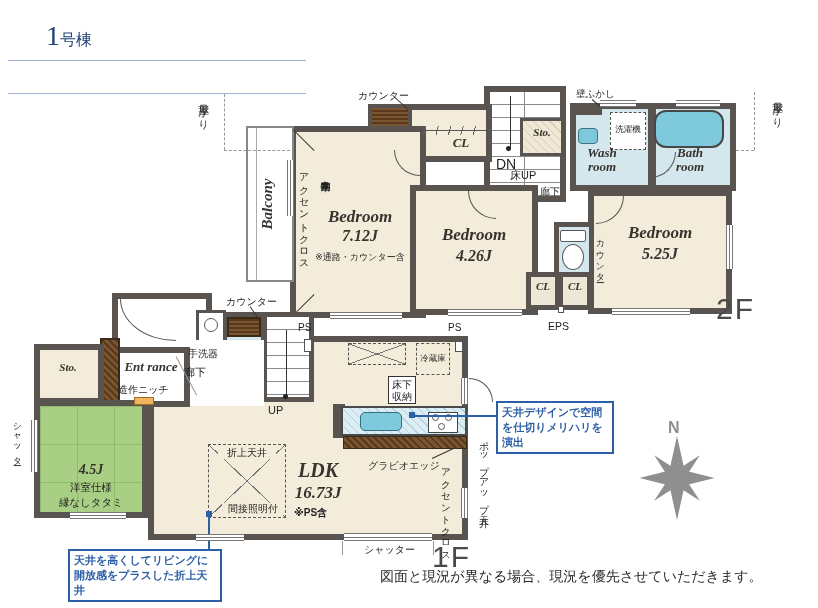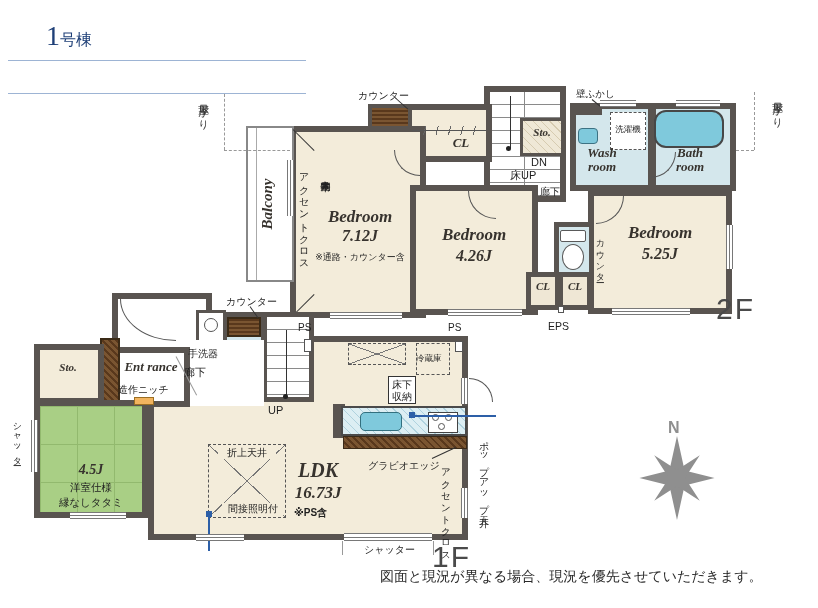--- a/index.html
+++ b/index.html
@@ -106,21 +106,21 @@
   <div class="lbl" style="left:310px;top:252px;width:100px;font-size:9px;text-align:center;">※通路・カウンター含</div>
   <div class="lbl" style="left:358px;top:90px;font-size:10px;">カウンター</div>
   <div class="lead" style="left:396px;top:98px;width:16px;transform:rotate(42deg);"></div>
 
   <div class="abs" style="left:414px;top:126px;width:70px;height:9px;background:repeating-linear-gradient(105deg,transparent 0 11px,#666 11px 12px);"></div>
   <div class="abs" style="left:412px;top:130px;width:74px;height:1px;background:#555;"></div>
   <div class="rname" style="left:446px;top:136px;width:30px;font-size:13px;">CL</div>
 
   <div class="abs" style="left:510px;top:96px;width:1px;height:52px;background:#333;"></div>
   <div class="abs" style="left:506px;top:146px;width:5px;height:5px;border-radius:50%;background:#222;"></div>
-  <div class="lbl" style="left:496px;top:156px;font-size:11px;margin-left:35px;">DN</div>
+  <div class="lbl" style="left:496px;top:156px;font-size:14px;">DN</div>
   <div class="lbl" style="left:510px;top:169px;font-size:11px;">床UP</div>
   <div class="rname" style="left:526px;top:127px;width:32px;font-size:11px;">Sto.</div>
 
   <div class="wallseg" style="left:576px;top:108px;width:26px;height:7px;"></div>
   <div class="lbl" style="left:576px;top:89px;font-size:9.5px;">壁ふかし</div>
   <div class="lead" style="left:592px;top:99px;width:12px;transform:rotate(40deg);"></div>
 
   <div class="dash" style="left:610px;top:112px;width:36px;height:38px;background:#fff;"></div>
   <div class="lbl" style="left:612px;top:125px;width:32px;font-size:8.5px;text-align:center;">洗濯機</div>
   <div class="abs" style="left:578px;top:128px;width:18px;height:14px;background:var(--fixture);border:1px solid #3d7283;border-radius:4px;"></div>
@@ -194,21 +194,21 @@
 
   <div class="lbl vt" style="left:12px;top:416px;font-size:9px;">シャッター</div>
   <div class="winv" style="left:31px;top:420px;width:7px;height:52px;"></div>
   <div class="rname" style="left:41px;top:463px;width:100px;font-size:14px;">4.5J</div>
   <div class="lbl" style="left:41px;top:481px;width:100px;font-size:10.5px;text-align:center;">洋室仕様</div>
   <div class="lbl" style="left:41px;top:496px;width:100px;font-size:10.5px;text-align:center;">縁なしタタミ</div>
   <div class="winh" style="left:70px;top:512px;width:56px;height:7px;"></div>
 
   <div class="dash xbox" style="left:348px;top:343px;width:58px;height:22px;"></div>
   <div class="dash" style="left:416px;top:343px;width:34px;height:32px;"></div>
-  <div class="lbl" style="left:416px;top:354px;width:34px;font-size:8.5px;text-align:left;">冷蔵庫</div>
+  <div class="lbl" style="left:416px;top:354px;width:34px;font-size:8.5px;text-align:center;">冷蔵庫</div>
   <div class="abs" style="left:388px;top:376px;width:28px;height:28px;background:#fff;border:1.5px solid #333;box-sizing:border-box;"></div>
   <div class="lbl" style="left:390px;top:379px;width:24px;font-size:10px;white-space:normal;word-break:break-all;text-align:center;">床下収納</div>
   <div class="wallseg" style="left:333px;top:404px;width:12px;height:34px;"></div>
   <div class="abs khatch" style="left:341px;top:406px;width:126px;height:30px;border:2px solid #4a4a4a;box-sizing:border-box;"></div>
   <div class="abs" style="left:360px;top:412px;width:42px;height:19px;background:var(--fixture);border:1px solid #33707f;border-radius:5px;box-sizing:border-box;"></div>
   <div class="abs" style="left:428px;top:412px;width:30px;height:21px;background:#fff;border:1px solid #444;box-sizing:border-box;"></div>
   <div class="abs" style="left:432px;top:414px;width:7px;height:7px;border:1px solid #555;border-radius:50%;box-sizing:border-box;"></div>
   <div class="abs" style="left:445px;top:414px;width:7px;height:7px;border:1px solid #555;border-radius:50%;box-sizing:border-box;"></div>
   <div class="abs" style="left:438px;top:423px;width:7px;height:7px;border:1px solid #555;border-radius:50%;box-sizing:border-box;"></div>
   <div class="abs woodd" style="left:343px;top:436px;width:124px;height:13px;border:1px solid #3a2a18;box-sizing:border-box;"></div>
@@ -226,27 +226,29 @@
   <div class="lbl" style="left:294px;top:507px;font-size:10px;font-weight:bold;">※PS含</div>
   <div class="lbl vt" style="left:440px;top:462px;font-size:9.5px;">アクセントクロス</div>
 
   <div class="winv" style="left:461px;top:378px;width:7px;height:26px;"></div>
   <div class="arc" style="left:469px;top:378px;width:24px;height:24px;border-top:1px solid #555;border-right:1px solid #555;border-radius:0 100% 0 0;"></div>
   <div class="winv" style="left:461px;top:488px;width:7px;height:30px;"></div>
   <div class="lbl vt" style="left:478px;top:434px;font-size:10px;">ポップアップ天井</div>
 
   <div class="bdot" style="left:409px;top:412px;"></div>
   <div class="bline" style="left:415px;top:415px;width:81px;height:2px;"></div>
+  <div class="callout" style="left:496px;top:401px;width:118px;">天井デザインで空間を仕切りメリハリを演出</div>
 
   <div class="winh" style="left:196px;top:534px;width:48px;height:7px;"></div>
   <div class="winh" style="left:344px;top:533px;width:88px;height:8px;"></div>
   <div class="abs" style="left:342px;top:541px;width:92px;height:14px;border-left:1px solid #999;border-right:1px solid #999;box-sizing:border-box;"></div>
   <div class="lbl" style="left:364px;top:544px;font-size:10px;">シャッター</div>
   <div class="floorlabel" style="left:432px;top:540px;">1F</div>
 
+  <div class="callout" style="left:68px;top:549px;width:154px;">天井を高くしてリビングに開放感をプラスした折上天井</div>
 
   <div class="lbl" style="left:668px;top:419px;font-size:16px;font-weight:bold;color:#8f8f8f;">N</div>
   <svg class="abs" style="left:632px;top:436px;" width="90" height="84" viewBox="0 0 100 94">
     <polygon points="50,0 58.5,38.5 92,47 58.5,55.5 50,94 41.5,55.5 8,47 41.5,38.5" fill="#8f8f8f"></polygon>
     <polygon points="50,38 75.5,21.5 59,47 75.5,72.5 50,56 24.5,72.5 41,47 24.5,21.5" fill="#8f8f8f"></polygon>
   </svg>
 
   <div class="lbl" style="left:380px;top:568px;font-size:14px;color:#2a2a2a;">図面と現況が異なる場合、現況を優先させていただきます。</div>
 </div>
 

